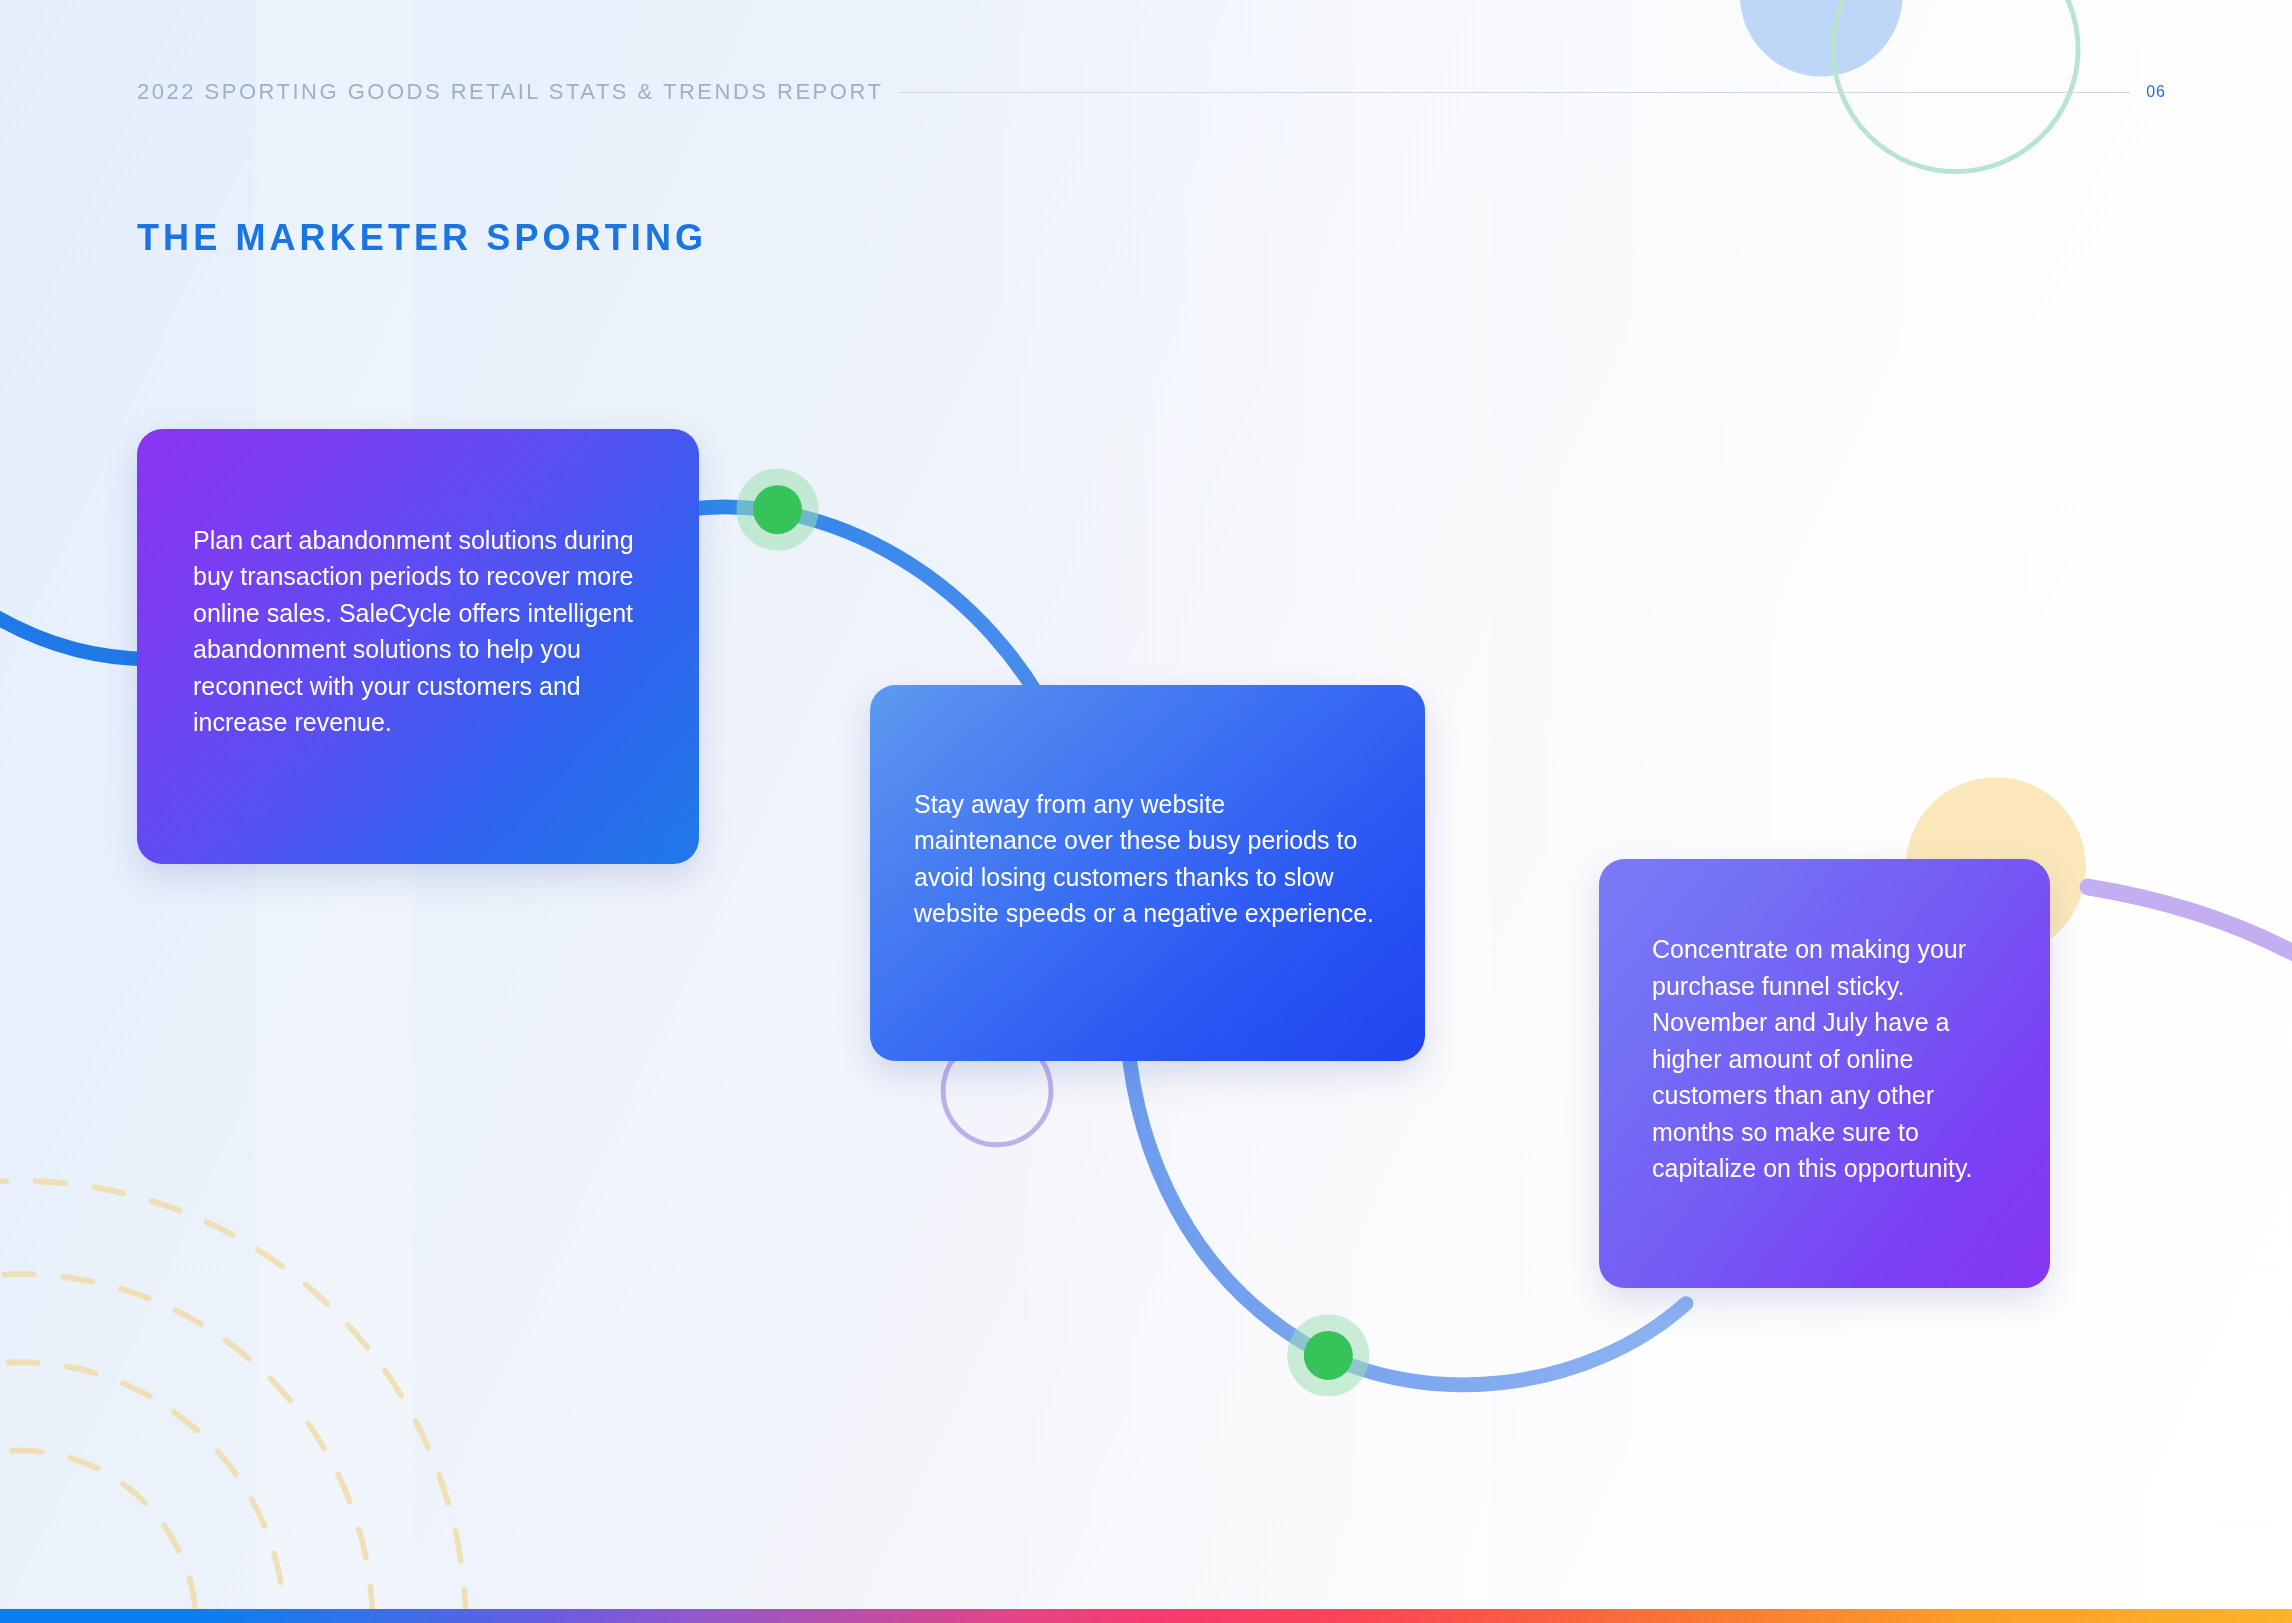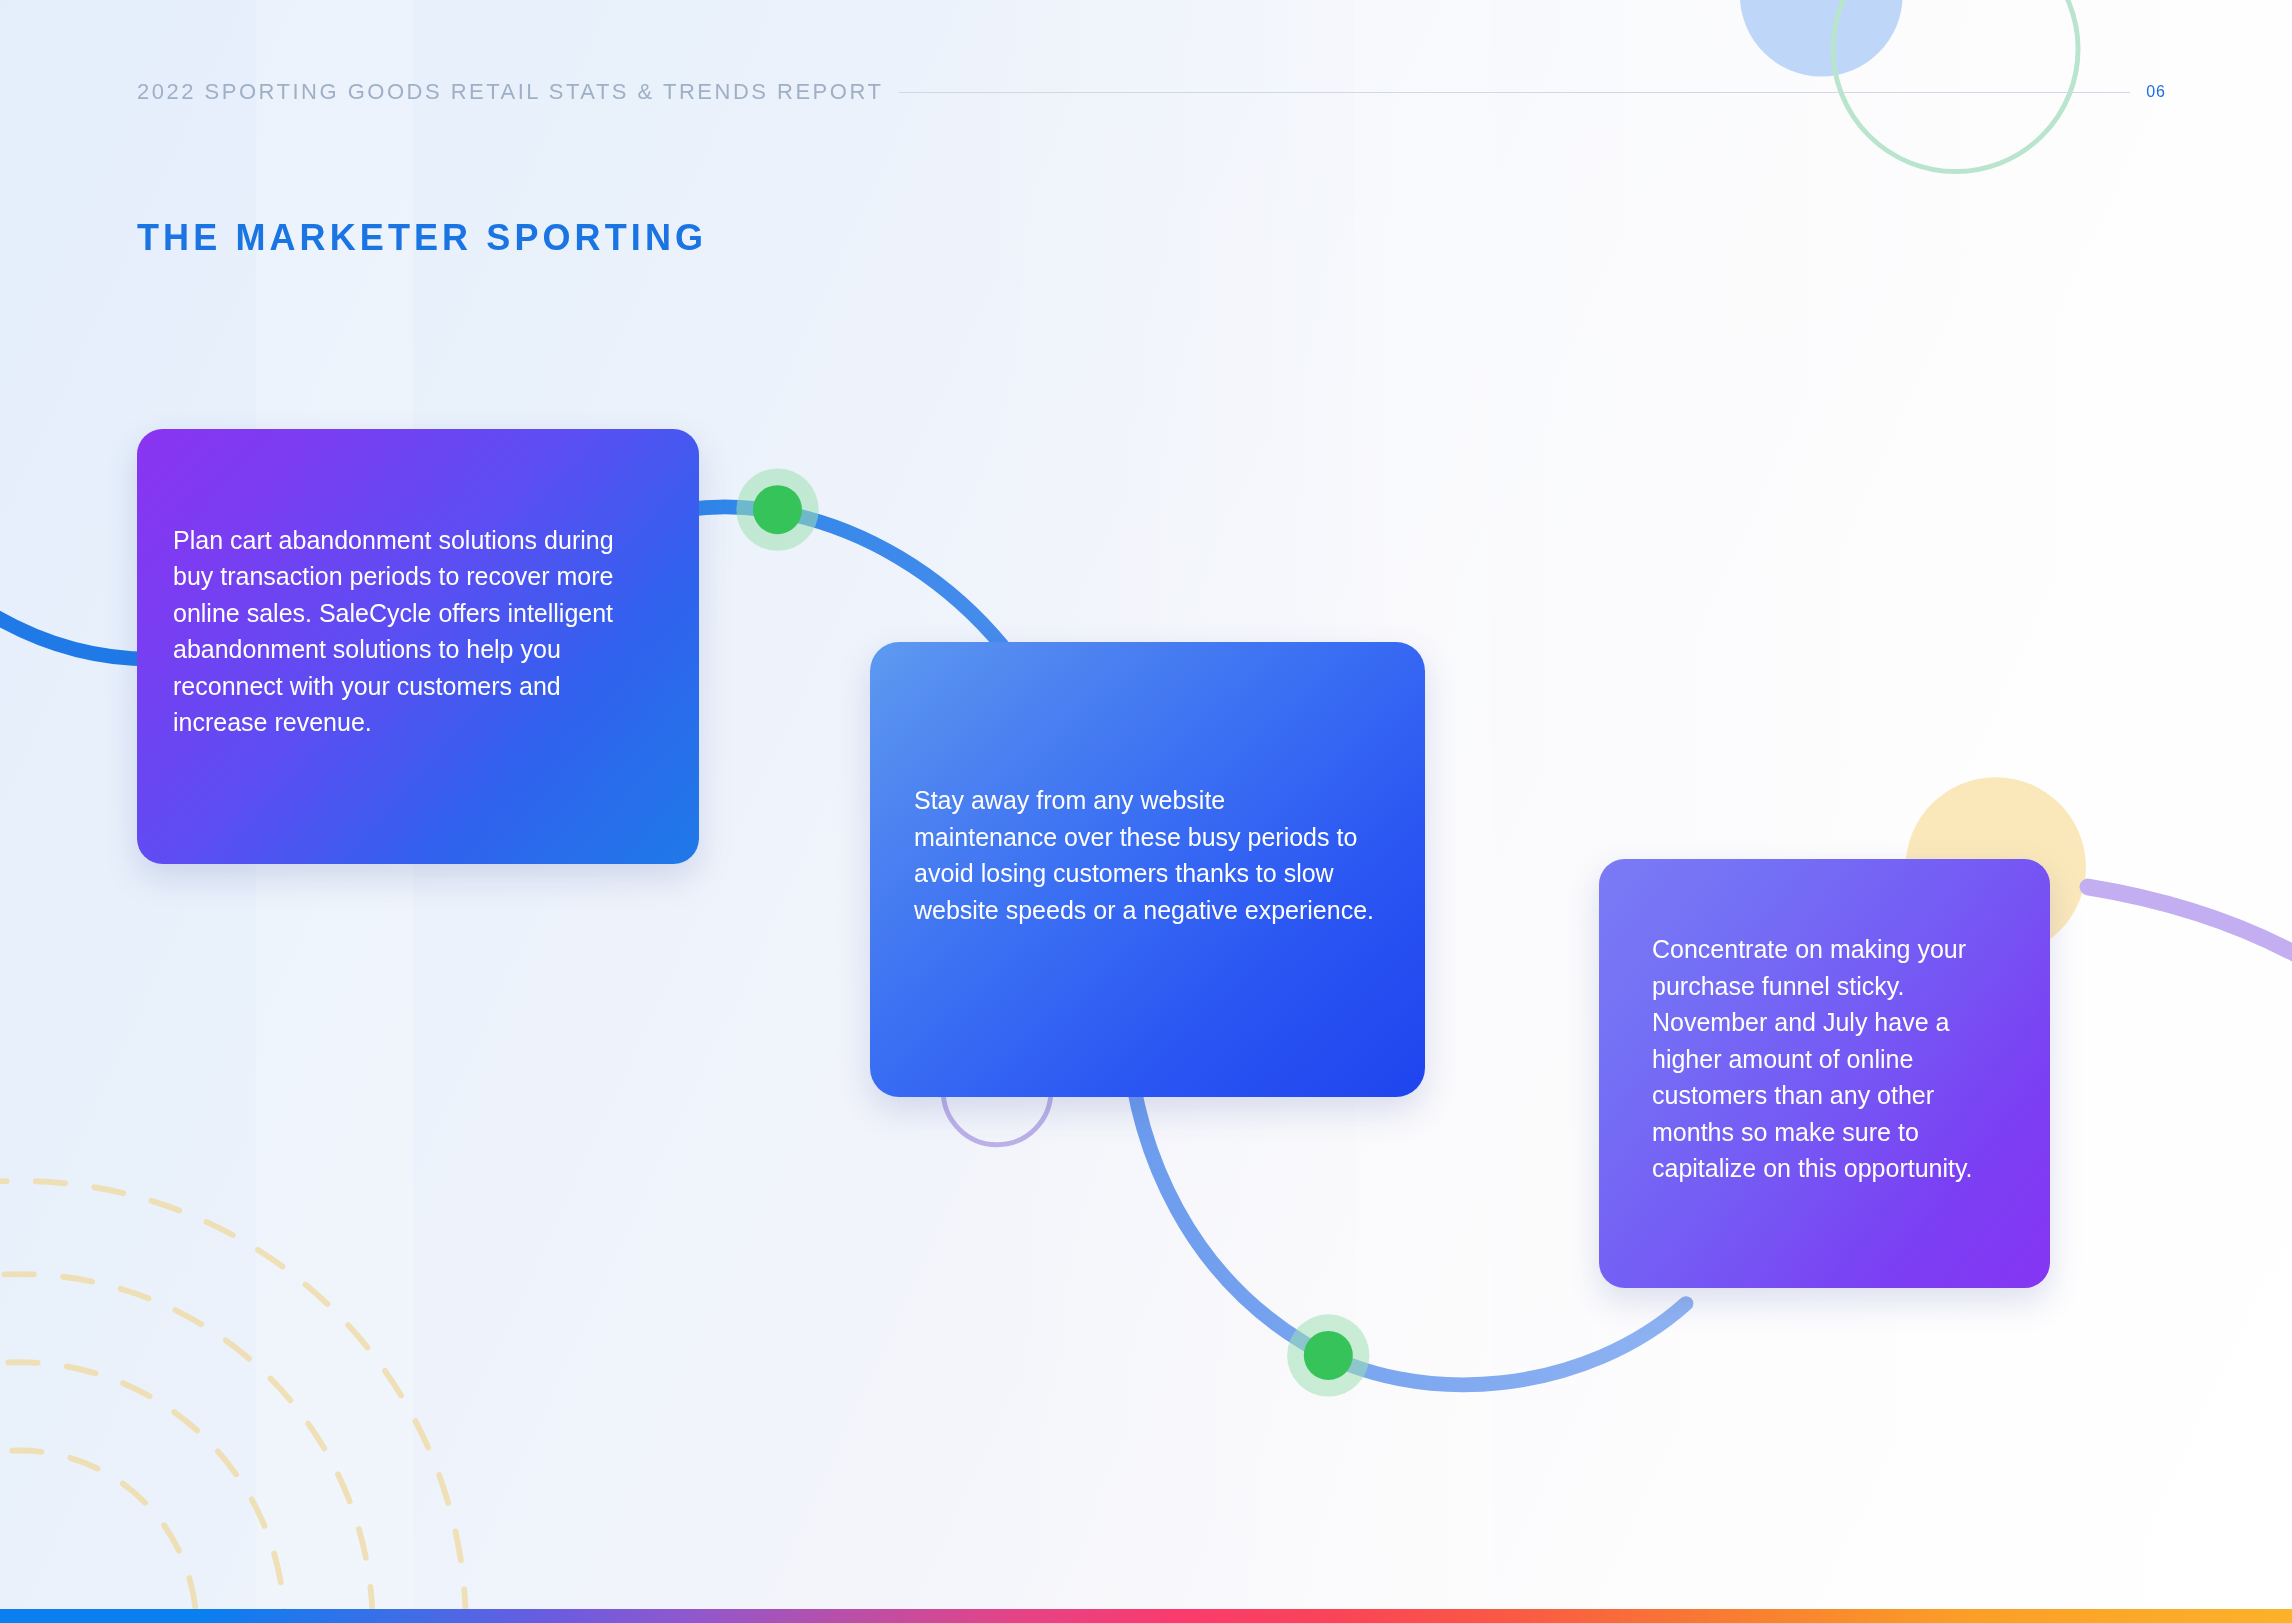--- a/index.html
+++ b/index.html
@@ -121,31 +121,30 @@
   }
 
   #card-1 {
     left: 137px;
     top: 429px;
     width: 562px;
     height: 435px;
     background: linear-gradient(132deg, #8a34f0 0%, #7a3df2 20%, #5b4ef2 46%, #3062ee 72%, #1f7ae8 100%);
   }
   #card-1 .card-text {
-    padding: 0 53px 0 36px;
+    padding: 0 53px 0 56px;
     margin-top: -5.9px;
   }
 
   #card-2 {
     left: 870px;
-    top: 642px;
+    top: 685px;
     width: 555px;
-    height: 455px;
+    height: 376px;
     background: linear-gradient(138deg, #5e9af0 0%, #4f86f0 18%, #3a6ef3 45%, #2a55f2 72%, #1f44ef 100%);
-    border-radius: 29px;
   }
   #card-2 .card-text {
     padding: 0 51px 0 44px;
     margin-top: -3.9px;
   }
 
   #card-3 {
     left: 1599px;
     top: 859px;
     width: 451px;

